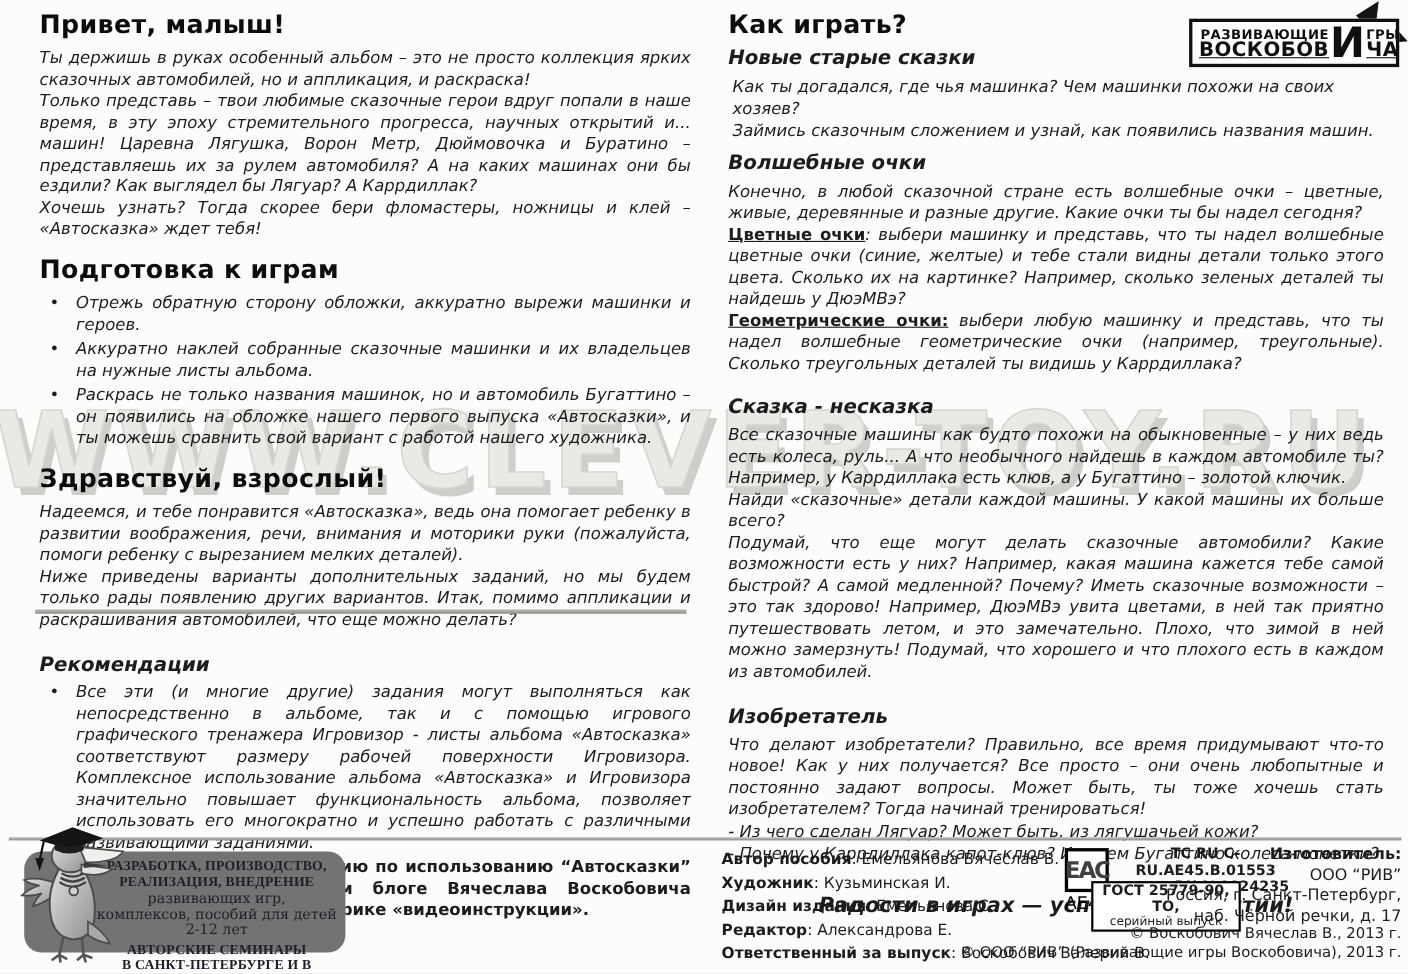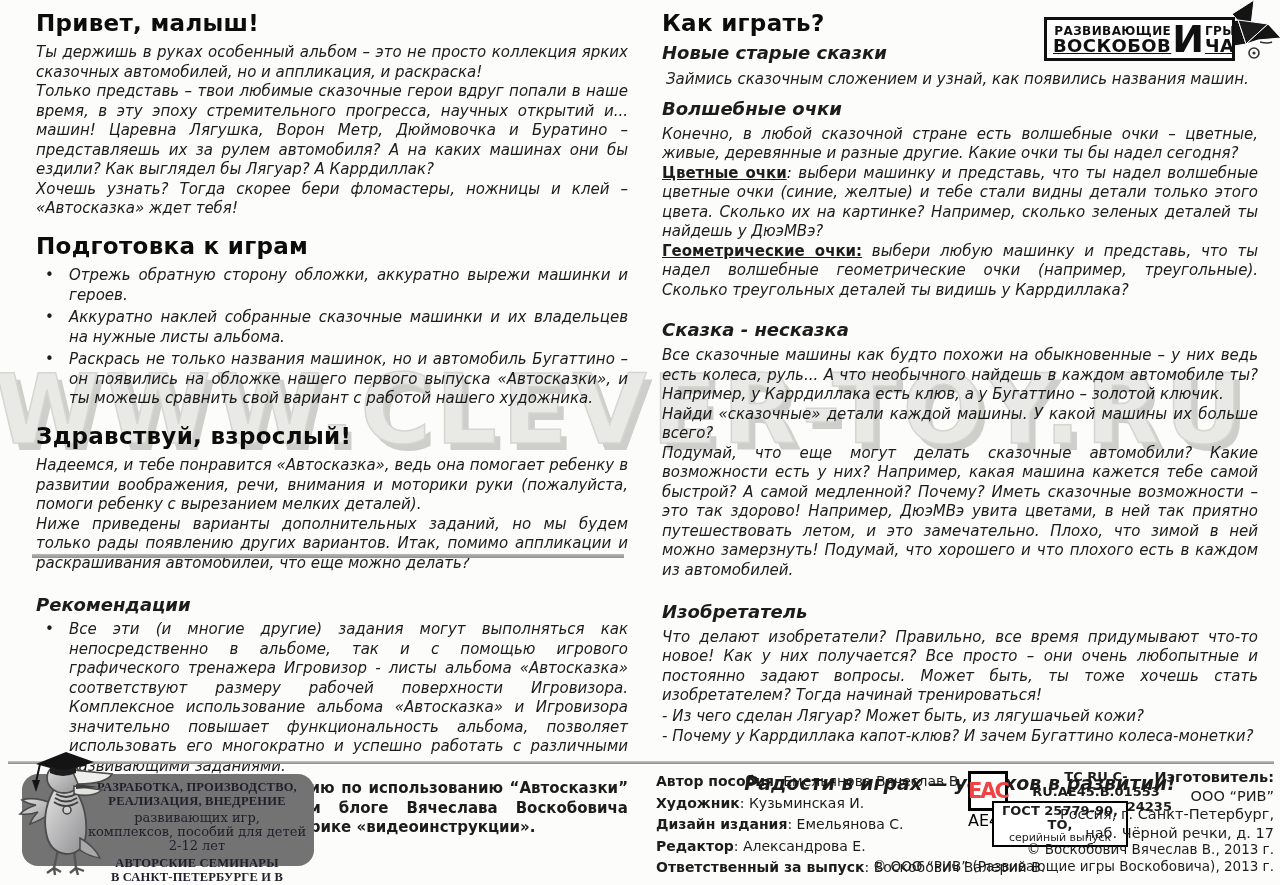--- a/index.html
+++ b/index.html
@@ -19,21 +19,21 @@
   .bodyline{font:italic 15px/20px "DejaVu Sans",sans-serif;margin:0;padding-left:4px;}
   .sub{font:italic 700 18px/1.15 "DejaVu Sans",sans-serif;margin:0 0 5px;}
   .blist{margin:3px 0 0;padding:0;list-style:none;}
   .blist li{position:relative;padding-left:33px;margin:0 0 3px;}
   .blist li::before{content:"•";position:absolute;left:9px;top:0;font-style:normal;}
   .ul-label{font-style:normal;font-weight:600;text-decoration:underline;}
   .divider{position:absolute;left:32px;top:554px;width:592px;height:4px;z-index:2;
            background:linear-gradient(#b9b9b6,#8f8f8c);}
   .closing{font:italic 700 19px/1.2 "DejaVu Sans",sans-serif;text-align:center;margin:0;}
   
-  .logo{position:absolute;left:1044px;top:17px;z-index:4;}
+  .logo{position:absolute;left:1081px;top:17px;z-index:4;}
   .logo-box{display:flex;align-items:center;width:191px;height:44px;border:3px solid #101010;
             background:#fff;padding:0 2px 0 6px;box-sizing:border-box;}
   .logo-l{text-align:right;}
   .logo-r{text-align:left;}
   .logo-s{display:block;font:800 12px/12px "DejaVu Sans",sans-serif;letter-spacing:.4px;color:#101010;}
   .logo-b{display:block;font:800 18px/17px "DejaVu Sans",sans-serif;letter-spacing:.4px;color:#101010;text-decoration:underline;}
   .logo-i{font:800 38px/34px "DejaVu Sans",sans-serif;color:#101010;margin:0 1px;}
   .bird{position:absolute;left:1188px;top:-2px;}
   
   .footer-line{position:absolute;left:8px;top:761px;width:1266px;height:3px;z-index:2;
@@ -42,21 +42,21 @@
                background:#737373;border-radius:16px;}
   .mascot-text{position:absolute;left:62px;top:6px;width:226px;text-align:center;color:#1f1f2b;}
   .mc-b{font:700 12.5px/14px "Liberation Serif",serif;letter-spacing:.2px;}
   .mc-i{font:400 13px/14px "DejaVu Serif",serif;}
   .crow{position:absolute;left:14px;top:742px;z-index:3;}
   .credits{position:absolute;left:656px;top:771px;z-index:2;font:400 14px/21.5px "DejaVu Sans",sans-serif;}
   .credits b{font-weight:700;}
   .eac{position:absolute;left:968px;top:771px;z-index:2;text-align:left;}
   .eac-mark{width:40px;height:40px;border:3px solid #000;box-sizing:border-box;display:flex;
             align-items:center;justify-content:center;background:#fff;}
-  .eac-mark span{font:900 21px/1 "DejaVu Sans",sans-serif;letter-spacing:-2px;color:#ef4444;}
+  .eac-mark span{font:900 21px/1 "DejaVu Sans",sans-serif;letter-spacing:-2px;color:#404040;}
   .eac-code{font:400 16px/18px "DejaVu Sans",sans-serif;color:#000;margin-top:1px;}
   .cert{position:absolute;left:1014px;top:769px;z-index:2;width:164px;text-align:center;
         font:700 13px/15px "DejaVu Sans",sans-serif;}
   .gost{position:absolute;left:992px;top:801px;z-index:2;width:128px;border:2px solid #000;
         background:#fff;text-align:center;padding:1px 2px;}
   .gost .g1{font:700 13px/14px "DejaVu Sans",sans-serif;}
   .gost .g2{font:400 11px/12px "DejaVu Sans",sans-serif;}
   .mfr{position:absolute;right:6px;top:768px;z-index:2;text-align:right;
        font:400 14.5px/18.5px "DejaVu Sans",sans-serif;}
   .mfr .b{font-weight:700;}
@@ -93,20 +93,21 @@
       <li style="font-style:normal;font-weight:700;">Подробную видеоинструкцию по использованию “Автосказки” Вы найдете в авторском блоге Вячеслава Воскобовича (www.voskobovich.su) в рубрике «видеоинструкции».</li>
     </ul>
   </div>
 
   <div class="divider"></div>
 
   <div class="col colR">
     <h1 class="h1">Как играть?</h1>
 
     <div class="sub">Новые старые сказки</div>
+    <p class="bodyline">Как ты догадался, где чья машинка? Чем машинки похожи на своих хозяев?</p>
     <p class="bodyline">Займись сказочным сложением и узнай, как появились названия машин.</p>
 
     <div class="sub mt10">Волшебные очки</div>
     <p class="body">Конечно, в любой сказочной стране есть волшебные очки – цветные, живые, деревянные и разные другие. Какие очки ты бы надел сегодня?</p>
     <p class="body"><span class="ul-label">Цветные очки</span><span>: выбери машинку и представь, что ты надел волшебные цветные очки (синие, желтые) и тебе стали видны детали только этого цвета. Сколько их на картинке? Например, сколько зеленых деталей ты найдешь у ДюэМВэ?</span></p>
     <p class="body"><span class="ul-label">Геометрические очки:</span><span> выбери любую машинку и представь, что ты надел волшебные геометрические очки (например, треугольные). Сколько треугольных деталей ты видишь у Каррдиллака?</span></p>
 
     <div class="sub mt18" style="margin-top:20px;">Сказка - несказка</div>
     <p class="body">Все сказочные машины как будто похожи на обыкновенные – у них ведь есть колеса, руль... А что необычного найдешь в каждом автомобиле ты? Например, у Каррдиллака есть клюв, а у Бугаттино – золотой ключик.</p>
     <p class="body">Найди «сказочные» детали каждой машины. У какой машины их больше всего?</p>

